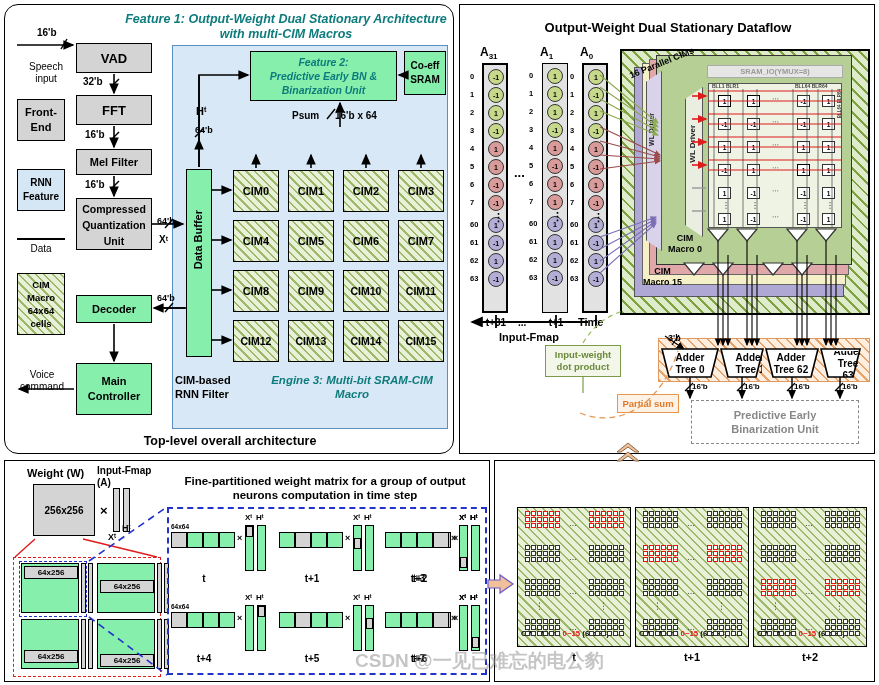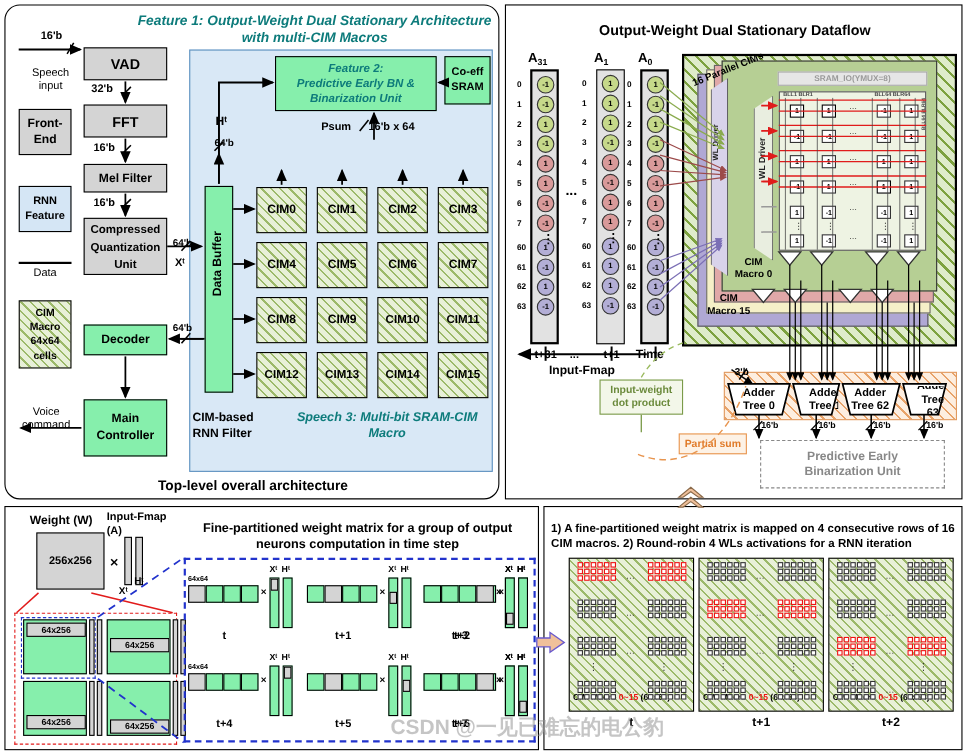--- a/index.html
+++ b/index.html
@@ -186,21 +186,21 @@
       </div>
   </div>
 
   <div class="abs bold" style="left:170px;top:368px;width:80px;font-size:11px;line-height:14px;">
     <div>CIM-based</div>
     <div>RNN Filter</div>
   </div>
 
   <div class="abs teal ctr" style="left:252px;top:366px;width:190px;height:32px;font-size:11.5px;line-height:14px;">
     <div>
-      <div>Speech 3: Multi-bit SRAM-CIM</div>
+      <div>Engine 3: Multi-bit SRAM-CIM</div>
       <div>Macro</div>
     </div>
   </div>
 
   <div class="abs ctr bold" style="left:0px;top:426px;width:450px;height:20px;font-size:12.5px;">
     <span>Top-level overall architecture</span>
     </div>
 
   <svg width="450" height="450">
     <defs>
@@ -818,24 +818,20 @@
     </g>
     <g stroke="#2233cc" stroke-width="1.6" fill="none" stroke-dasharray="7,5">
       <path d="M84,156 L162,214"></path>
       <path d="M84,100 L162,46"></path>
     </g>
   </svg>
 </div>
 
 <div class="abs panel" style="left:494px;top:460px;width:381px;height:222px;">
 
-  <div class="abs bold" style="left:6px;top:14px;width:372px;font-size:10.5px;line-height:13px;">
-    <div>1) A fine-partitioned weight matrix is mapped on 4 consecutive rows of 16</div>
-    <div>CIM macros. 2) Round-robin 4 WLs activations for a RNN iteration</div>
-  </div>
 
   <div class="abs hatch-green" style="left:22px;top:46px;width:114px;height:140px;border:1.5px solid #000;">
     <div class="abs" style="left:6px;top:4px;width:44px;height:106px;">
       <div class="abs" style="left:0px;top:0px;width:44px;height:32px;"></div>
     </div>
     <div class="abs bold tiny" style="left:3px;top:121px;width:110px;font-size:7.8px;white-space:nowrap;">
       <span>CIM Macro </span><span style="color:#ee1111;">0~15</span><span> (64x64)</span>
     </div>
   </div>
   <div class="abs ctr bold" style="left:22px;top:190px;width:114px;font-size:11px;">t</div>

